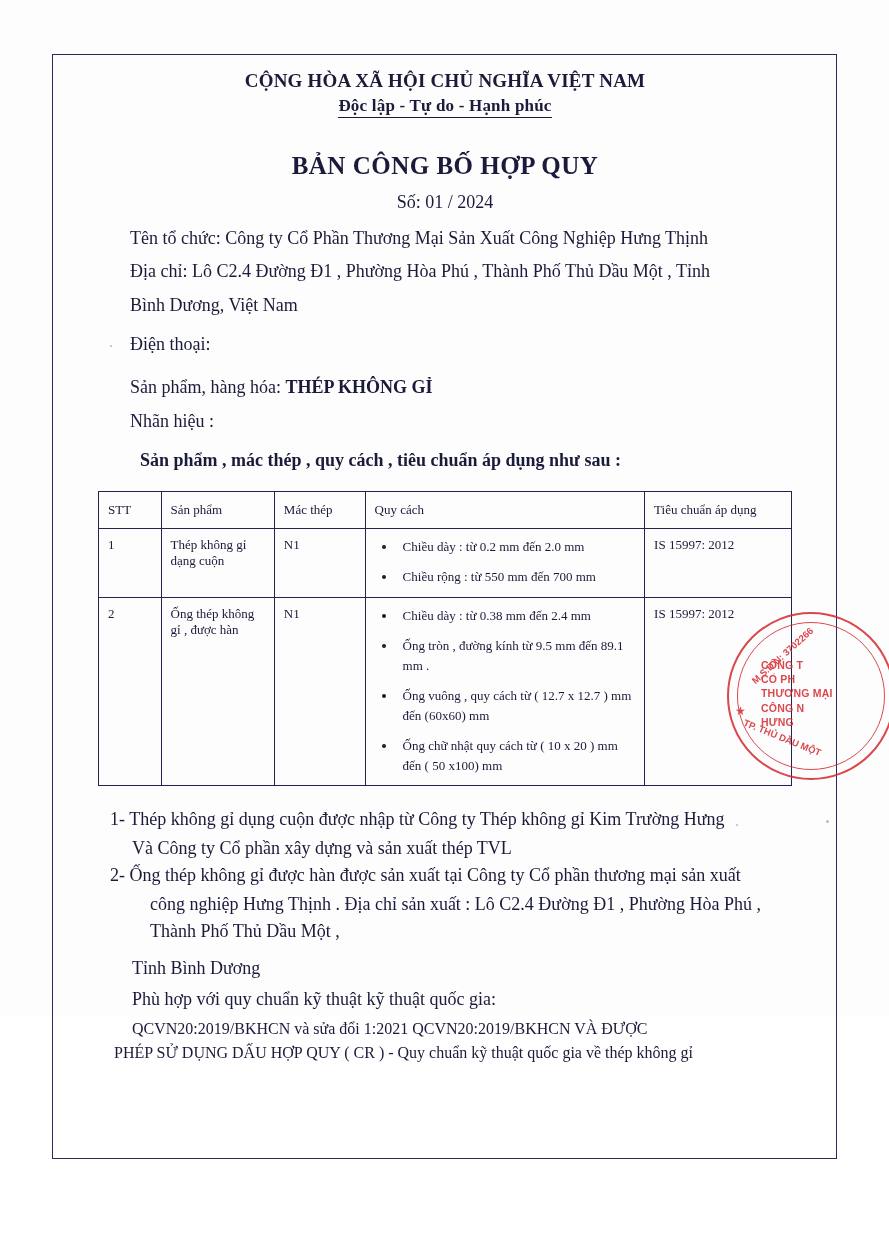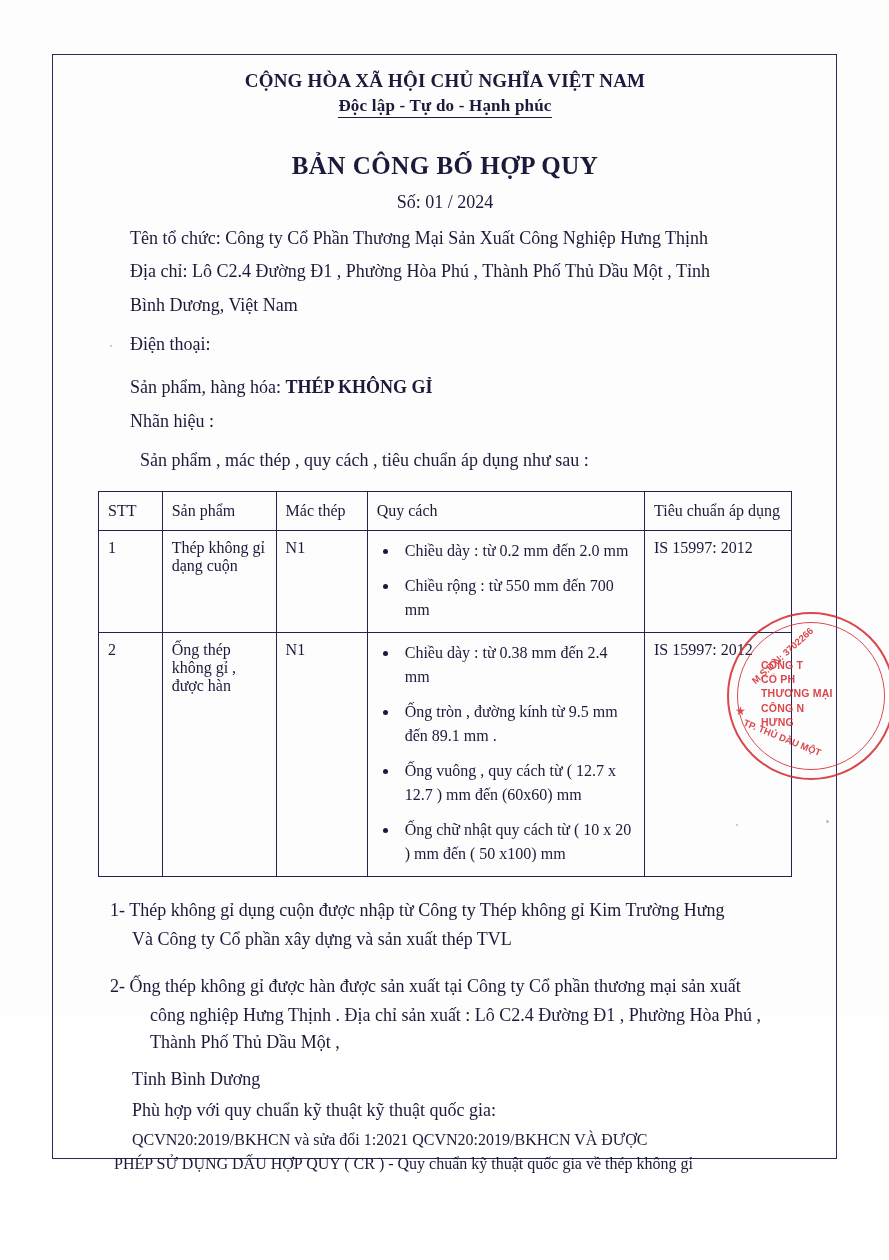--- a/index.html
+++ b/index.html
@@ -66,29 +66,29 @@
     font-size: 18px;
     font-weight: normal;
     margin-top: 12px;
   }
   .para {
     font-size: 18px;
     line-height: 1.52;
     margin-top: 12px;
     padding-left: 32px;
   }
-  .para.indent2 { padding-left: 42px; }
+  .para.indent2 { padding-left: 42px; font-weight: bold; }
   .para.tight { margin-top: 6px; }
   .bold { font-weight: bold; }
   .product-line { margin-top: 16px; }
   table.spec {
     margin-top: 16px;
     border-collapse: collapse;
     width: 100%;
-    font-size: 16px;
+    font-size: 13px;
   }
   table.spec th, table.spec td {
     border: 1px solid #23234f;
     padding: 8px 9px;
     vertical-align: top;
     font-weight: normal;
     text-align: left;
   }
   table.spec thead th {
     padding: 10px 9px;
@@ -272,21 +272,21 @@
         </tr>
       </tbody>
     </table>
 
     <div class="notes">
       <div class="note-item">
         <span>1-</span>
         <span>Thép không gỉ dụng cuộn được nhập từ Công ty Thép không gỉ Kim Trường Hưng</span>
       </div>
       <div class="note-cont">Và Công ty Cổ phần xây dựng và sản xuất thép TVL</div>
-      <div class="note-item" style="margin-top:20px;">
+      <div class="note-item" style="margin-top:0;">
         <span>2-</span>
         <span>Ống thép không gỉ được hàn được sản xuất tại Công ty Cổ phần thương mại sản xuất</span>
       </div>
       <div class="note-sub">công nghiệp Hưng Thịnh . Địa chỉ sản xuất : Lô C2.4 Đường Đ1 , Phường Hòa Phú ,</div>
       <div class="note-sub">Thành Phố Thủ Dầu Một ,</div>
     </div>
 
     <div class="footer-p">Tỉnh Bình Dương</div>
     <div class="footer-p" style="margin-top:4px;">Phù hợp với quy chuẩn kỹ thuật kỹ thuật quốc gia:</div>
     <div class="footer-q">QCVN20:2019/BKHCN và sửa đổi 1:2021  QCVN20:2019/BKHCN VÀ ĐƯỢC</div>

